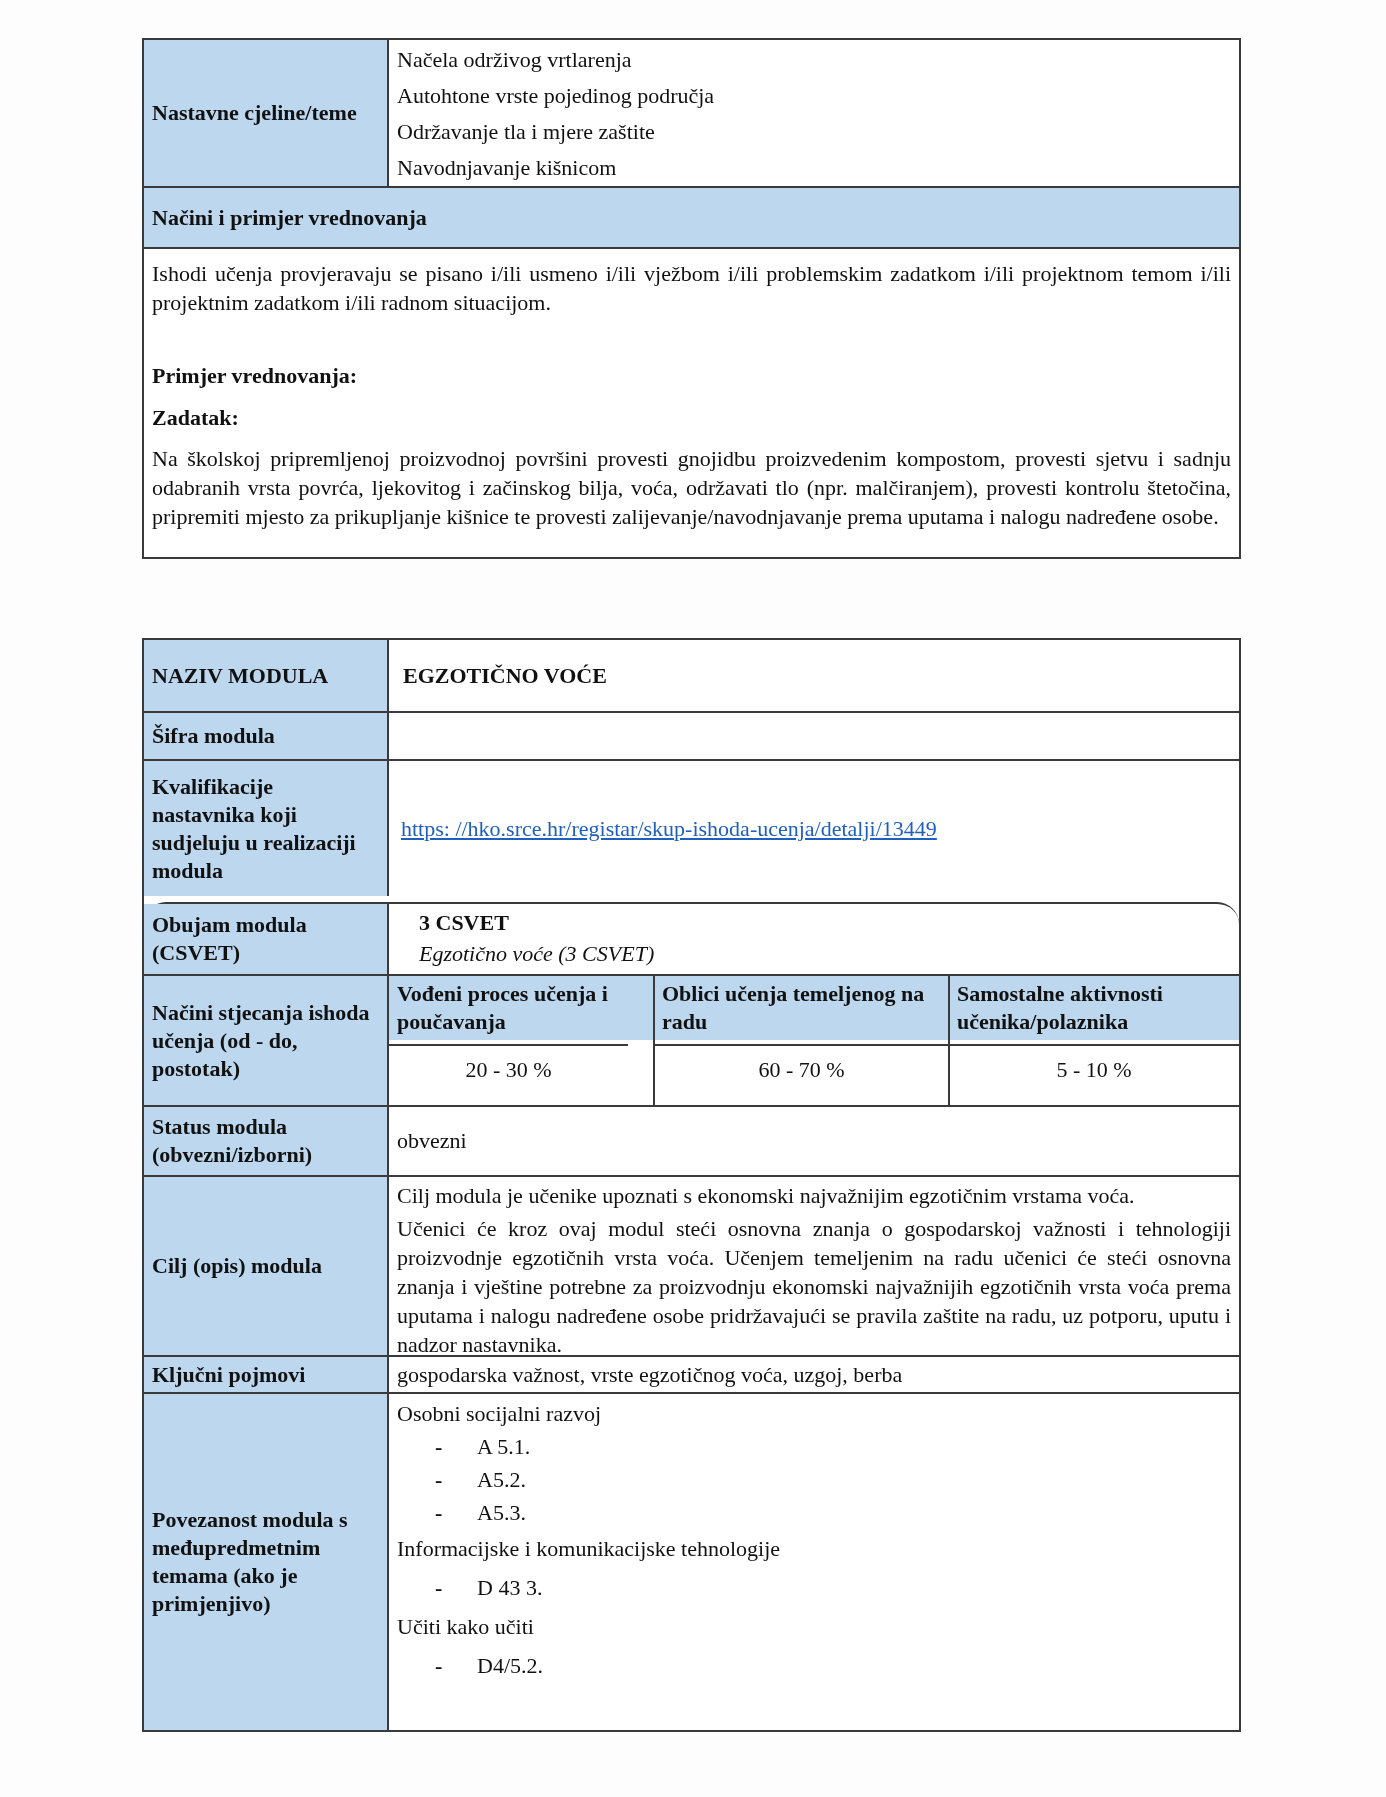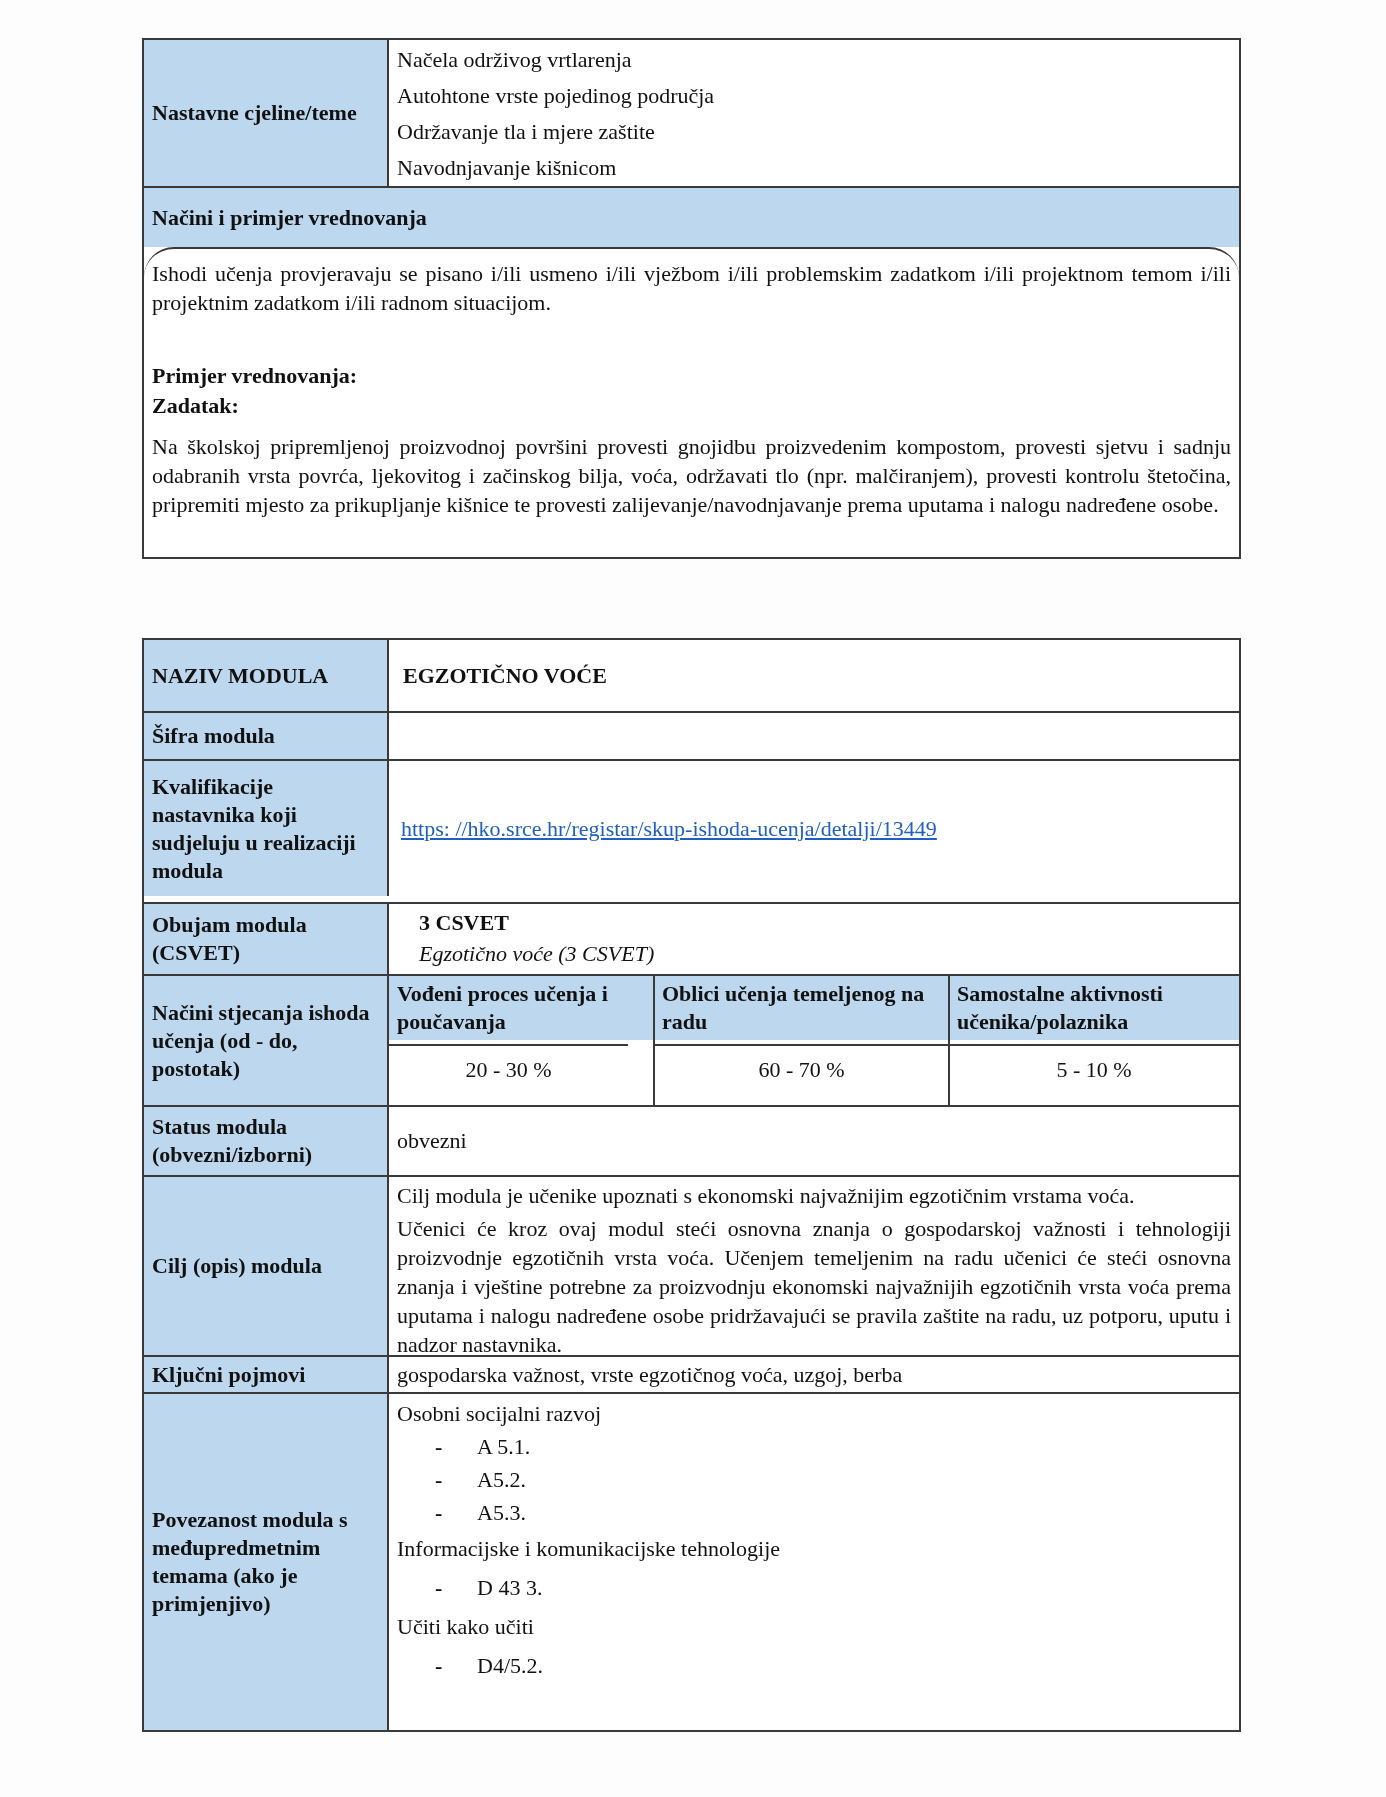--- a/index.html
+++ b/index.html
@@ -45,46 +45,46 @@
     <div class="val" style="padding-top:2px;">
       <div class="list-line">Načela održivog vrtlarenja</div>
       <div class="list-line">Autohtone vrste pojedinog područja</div>
       <div class="list-line">Održavanje tla i mjere zaštite</div>
       <div class="list-line">Navodnjavanje kišnicom</div>
     </div>
   </div>
   <div class="row" style="top:146px;height:61px;">
     <div class="full-head">Načini i primjer vrednovanja</div>
   </div>
-  <div class="row" style="top:207px;bottom:0;border-radius:30px;">
+  <div class="row" style="top:207px;bottom:0;">
     <div style="position:absolute;left:0;right:0;top:0;padding:10px 8px 0 8px;font-size:22px;line-height:29px;">
       <div class="just">Ishodi učenja provjeravaju se pisano i/ili usmeno i/ili vježbom i/ili problemskim zadatkom i/ili projektnom temom i/ili projektnim zadatkom i/ili radnom situacijom.</div>
       <div style="font-weight:bold;margin-top:44px;">Primjer vrednovanja:</div>
-      <div style="font-weight:bold;margin-top:1px;">Zadatak:</div>
+      <div style="font-weight:bold;margin-top:13px;">Zadatak:</div>
       <div class="just" style="margin-top:12px;">Na školskoj pripremljenoj proizvodnoj površini provesti gnojidbu proizvedenim kompostom, provesti sjetvu i sadnju odabranih vrsta povrća, ljekovitog i začinskog bilja, voća, održavati tlo (npr. malčiranjem), provesti kontrolu štetočina, pripremiti mjesto za prikupljanje kišnice te provesti zalijevanje/navodnjavanje prema uputama i nalogu nadređene osobe.</div>
     </div>
   </div>
 </div>
 
 <div class="tbl" style="top:638px;height:1094px;">
   <div class="row first" style="top:0;height:71px;">
     <div class="lbl">NAZIV MODULA</div>
     <div class="val" style="display:flex;align-items:center;font-weight:bold;padding-left:14px;">EGZOTIČNO VOĆE</div>
   </div>
   <div class="row" style="top:71px;height:48px;">
     <div class="lbl">Šifra modula</div>
     <div class="val"></div>
   </div>
   <div class="row" style="top:119px;height:137px;">
     <div class="lbl">Kvalifikacije nastavnika koji sudjeluju u realizaciji modula</div>
     <div class="val" style="display:flex;align-items:center;padding-left:12px;">
       <a class="link">https: //hko.srce.hr/registar/skup-ishoda-ucenja/detalji/13449</a>
     </div>
   </div>
-  <div class="row" style="top:262px;height:72px;">
+  <div class="row" style="top:262px;height:72px;border-radius:22px;">
     <div class="lbl">Obujam modula (CSVET)</div>
     <div class="val" style="padding-left:30px;padding-top:4px;">
       <div style="font-weight:bold;line-height:30px;">3 CSVET</div>
       <div style="line-height:32px;font-style:italic;">Egzotično voće (3 CSVET)</div>
     </div>
   </div>
   <div class="row" style="top:334px;height:131px;">
     <div class="lbl">Načini stjecanja ishoda učenja (od - do, postotak)</div>
     <div class="val" style="padding:0;">
       <div class="sub h" style="left:0;width:265px;">Vođeni proces učenja i poučavanja</div>

